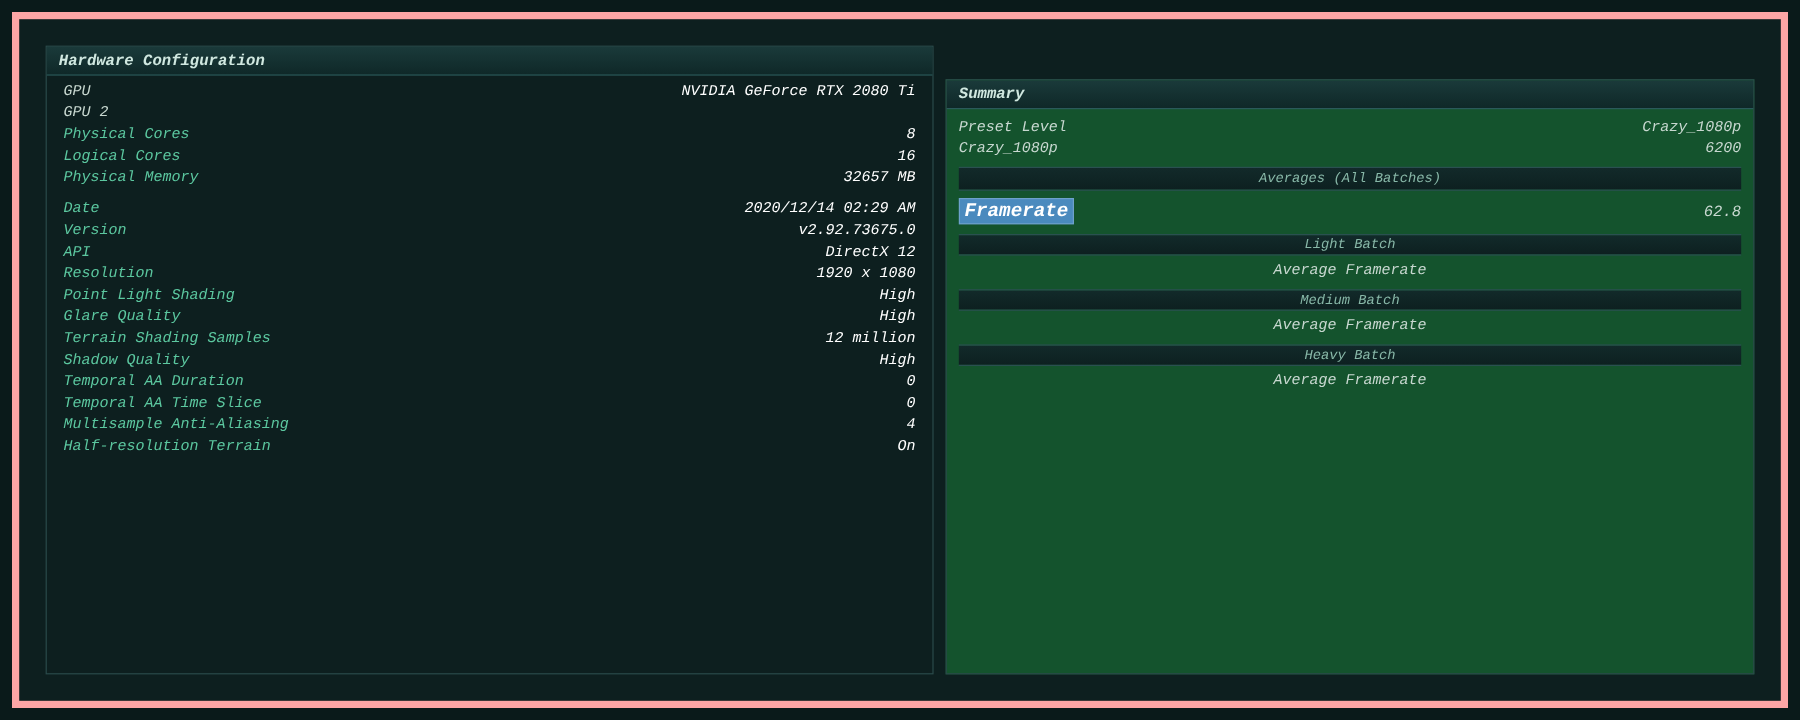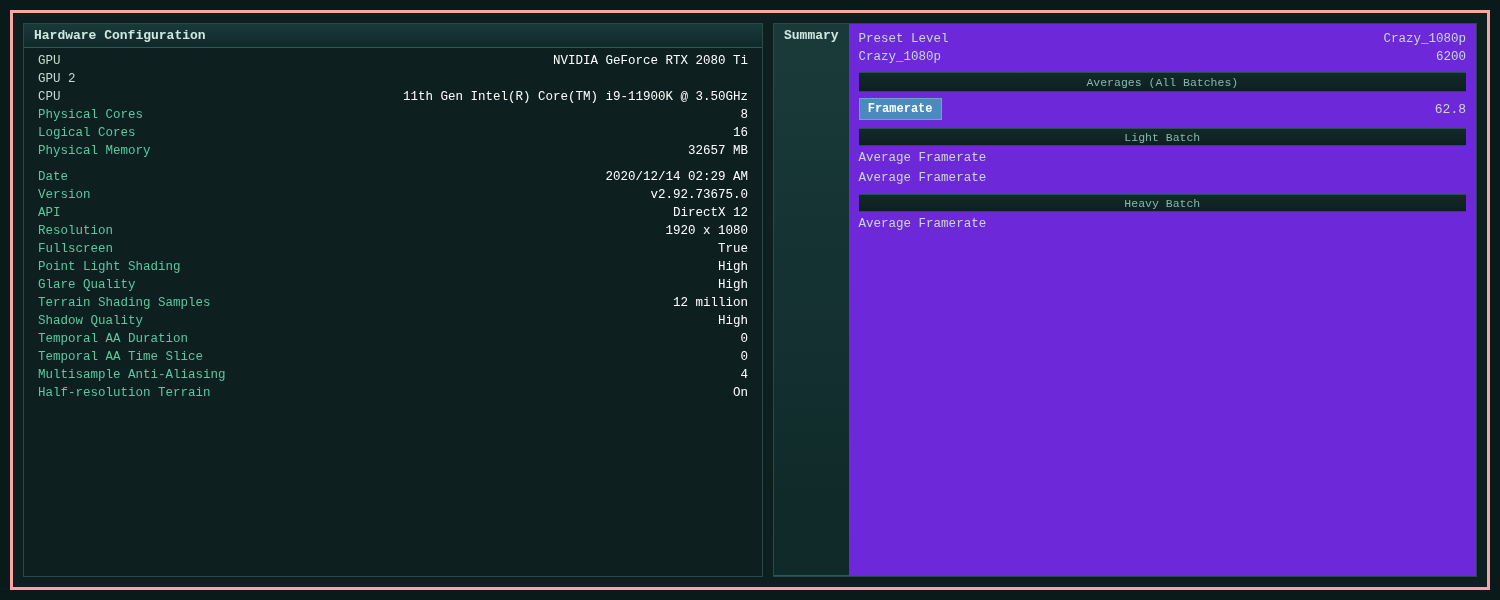--- a/index.html
+++ b/index.html
@@ -12,23 +12,24 @@
       height: 600px;
       display: flex;
       align-items: center;
       justify-content: center;
     }
     .outer-wrapper {
       width: 1480px;
       height: 580px;
       display: flex;
       gap: 10px;
-      padding: 10px;
+      padding: 22px;
       background: #0d1f1f;
-      border: 3px solid #fca5a5;
+      border: 6px solid #fca5a5;
+      font-style: italic;
     }
     
     .left-panel {
       width: 740px;
       display: flex;
       flex-direction: column;
       gap: 0;
       border: 1px solid #2a4a4a;
       background: #0d1f1f;
     }
@@ -58,35 +59,37 @@
     }
     .config-row .value {
       color: #ffffff;
       text-align: right;
     }
 
     
     .right-panel {
       flex: 1;
       display: flex;
-      flex-direction: row;
+      flex-direction: column;
       border: 1px solid #2a4a4a;
-      background: #6d28d9;
+      background: #14532d;
+      margin-top: 28px;
     }
     .summary-header {
       background: linear-gradient(180deg, #1a3a3a 0%, #0f2828 100%);
       border-bottom: 1px solid #2a5a5a;
       padding: 4px 10px;
       font-size: 13px;
       color: #d0e8e0;
       font-weight: bold;
     }
     .summary-content {
       padding: 6px 10px;
       flex: 1;
+      text-align: center;
     }
     .summary-row {
       display: flex;
       justify-content: space-between;
       padding: 2px 0;
       font-size: 12.5px;
       color: #c8d8d0;
     }
     .batch-divider-bar {
       height: 18px;
@@ -117,26 +120,26 @@
       justify-content: space-between;
       align-items: center;
       padding: 2px 0;
     }
     .legend-item {
       display: flex;
       align-items: center;
       gap: 6px;
     }
     .legend-box {
-      width: 83px;
+      width: 96px;
       height: 22px;
       display: flex;
       align-items: center;
       justify-content: center;
-      font-size: 12px;
+      font-size: 16px;
       font-weight: bold;
       color: #fff;
       border: 1px solid rgba(255,255,255,0.2);
     }
     .legend-box.framerate {
       background: #4a8abe;
     }
     .legend-box.cpu {
       background: #7ab828;
     }
@@ -162,24 +165,20 @@
 
       <div class="config-row">
         <span class="label white">GPU</span>
         <span class="value">NVIDIA GeForce RTX 2080 Ti</span>
       </div>
       <div class="config-row">
         <span class="label white">GPU 2</span>
         <span class="value"></span>
       </div>
       <div class="config-row">
-        <span class="label white">CPU</span>
-        <span class="value">11th Gen Intel(R) Core(TM) i9-11900K @ 3.50GHz</span>
-      </div>
-      <div class="config-row">
         <span class="label">Physical Cores</span>
         <span class="value">8</span>
       </div>
       <div class="config-row">
         <span class="label">Logical Cores</span>
         <span class="value">16</span>
       </div>
       <div class="config-row">
         <span class="label">Physical Memory</span>
         <span class="value">32657 MB</span>
@@ -195,24 +194,20 @@
         <span class="label">Version</span>
         <span class="value">v2.92.73675.0</span>
       </div>
       <div class="config-row">
         <span class="label">API</span>
         <span class="value">DirectX 12</span>
       </div>
       <div class="config-row">
         <span class="label">Resolution</span>
         <span class="value">1920 x 1080</span>
-      </div>
-      <div class="config-row">
-        <span class="label">Fullscreen</span>
-        <span class="value">True</span>
       </div>
       <div class="config-row">
         <span class="label">Point Light Shading</span>
         <span class="value">High</span>
       </div>
       <div class="config-row">
         <span class="label">Glare Quality</span>
         <span class="value">High</span>
       </div>
       <div class="config-row">
@@ -266,20 +261,23 @@
           </div>
         </div>
         <span class="legend-value">62.8</span>
       </div>
 
       <div class="batch-divider-bar">
         <span>Light Batch</span>
       </div>
       <div class="avg-framerate-label">Average Framerate</div>
 
+      <div class="batch-divider-bar">
+        <span>Medium Batch</span>
+      </div>
       <div class="avg-framerate-label">Average Framerate</div>
 
       <div class="batch-divider-bar">
         <span>Heavy Batch</span>
       </div>
       <div class="avg-framerate-label">Average Framerate</div>
     </div>
   </div>
 </div>
 

